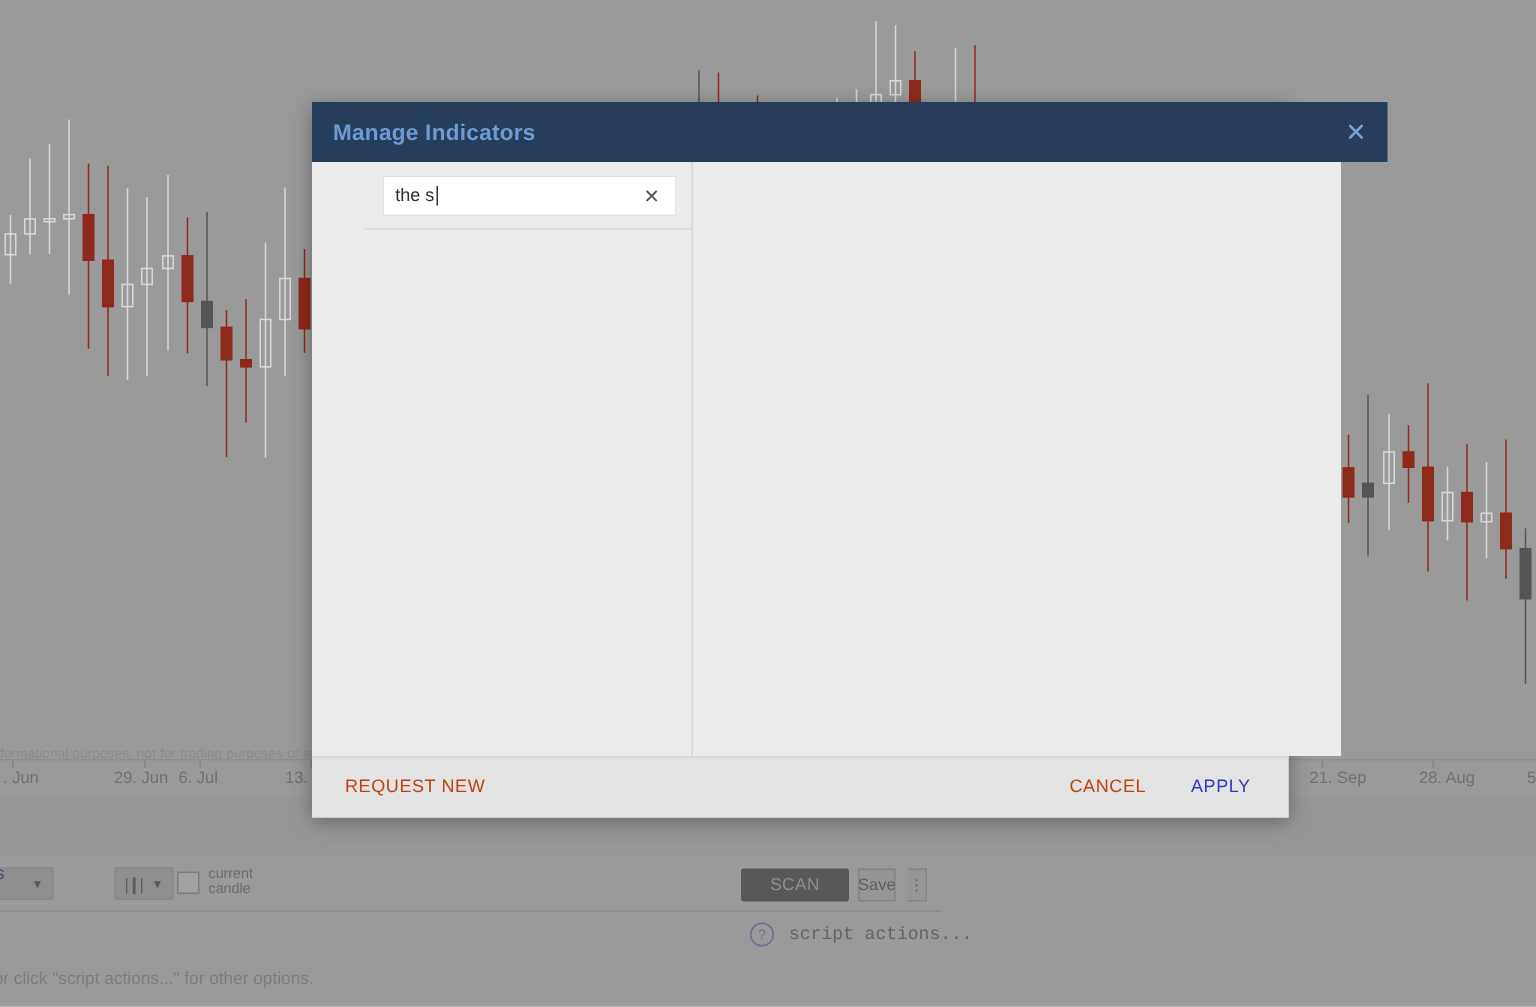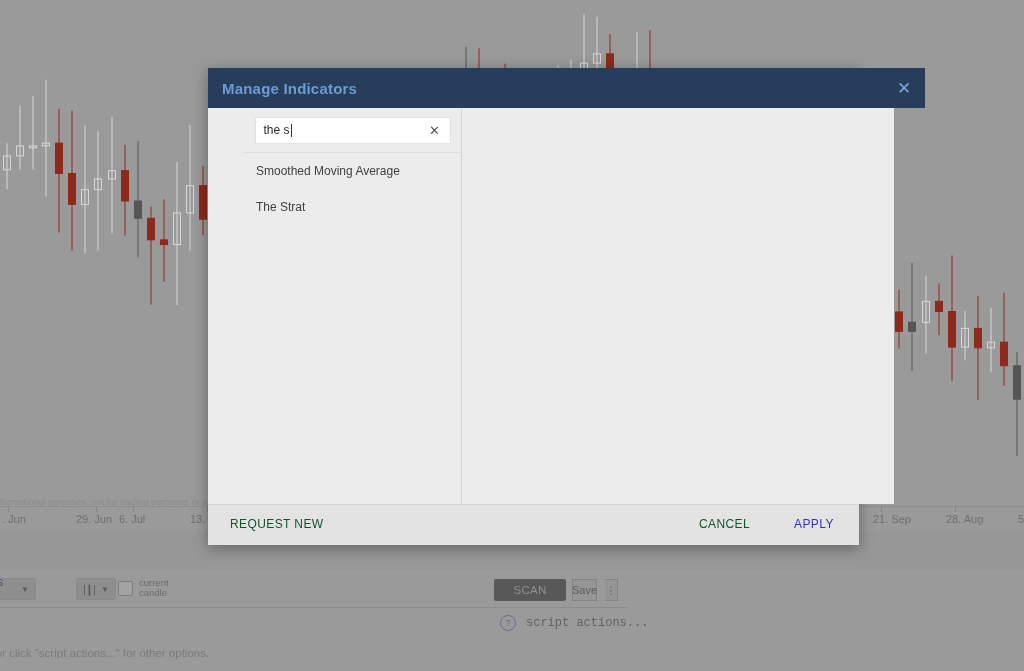--- a/index.html
+++ b/index.html
@@ -376,24 +376,24 @@
     height: 41px;
     background: #e3e3e3;
     border-top: 1px solid #d5d5d5;
     box-sizing: border-box;
   }
   .foot-btn {
     position: absolute;
     top: 12px;
     font-size: 12px;
     letter-spacing: 0.4px;
-    color: #14532d;
+    color: #c2410c;
   }
   .foot-request { left: 22px; }
-  .foot-cancel { left: 491px; }
+  .foot-cancel { left: 505px; }
   .foot-apply { left: 586px; color: #3333cc; text-align: center; }
 </style>
 </head>
 <body>
 
 <div id="app">
 
   <div class="bg-layer">
 
     <div class="chart-pane">
@@ -628,24 +628,20 @@
     <div class="modal-body">
 
       <div class="left-panel">
         <div class="search-wrap">
           <div class="search-box">
             <span class="search-text">the s</span>
               <span class="caret-bar"></span>
             <div class="search-clear">✕</div>
           </div>
         </div>
-        <div class="result-list" id="result-list">
-            <div class="result-item">Smoothed Moving Average</div>
-            <div class="result-item">The Strat</div>
-          </div>
       </div>
 
       <div class="right-panel"></div>
     </div>
 
     <div class="modal-footer">
       <div class="foot-btn foot-request">REQUEST NEW</div>
       <div class="foot-btn foot-cancel">CANCEL</div>
       <div class="foot-btn foot-apply">APPLY</div>
     </div>

